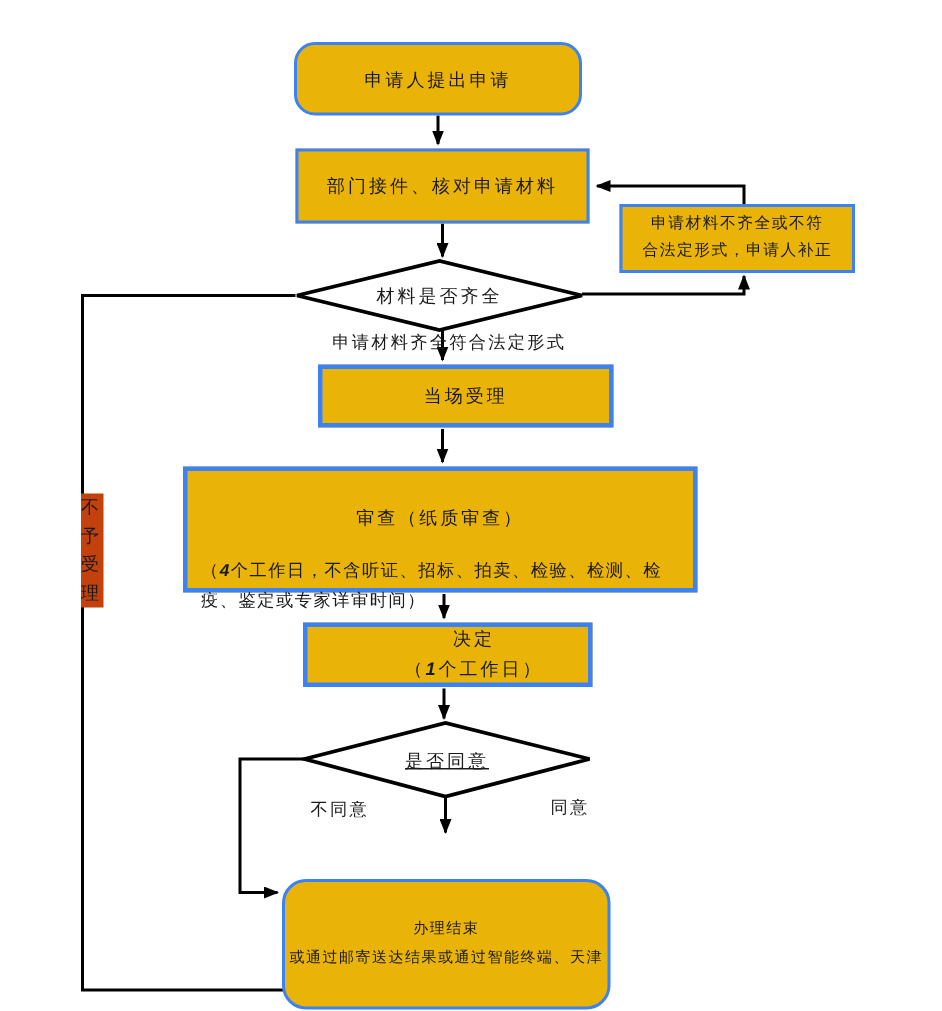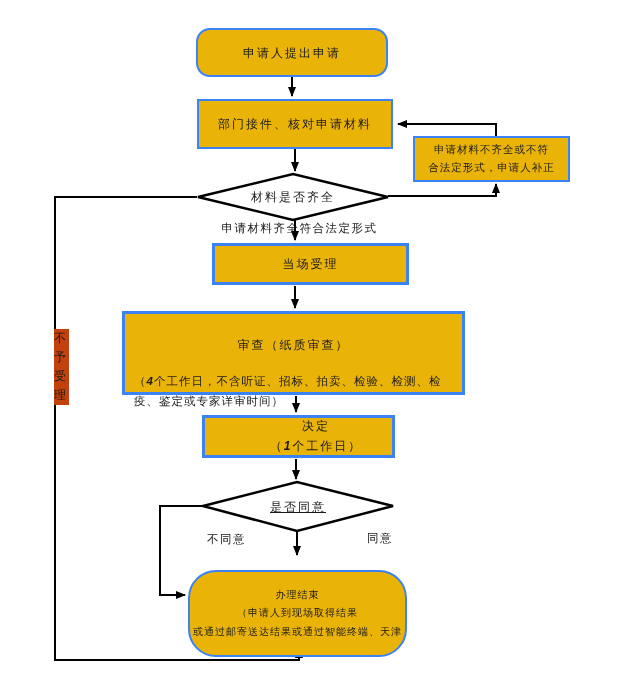--- a/index.html
+++ b/index.html
@@ -101,21 +101,20 @@
   <div class="node thick" id="decision-box" style="left:202px;top:415px;width:193px;height:43px;padding-left:35px;">
     <div>决定</div>
     <div><span>（</span><span class="em-num">1</span><span>个工作日）</span></div>
   </div>
 
   <div class="diamond-text" style="left:203px;top:499px;width:190px;text-decoration:underline;">是否同意</div>
 
   <div class="lbl" style="left:207px;top:532px;">不同意</div>
   <div class="lbl" style="left:367px;top:531px;">同意</div>
 
-  <div class="node" id="finish-box" style="left:188px;top:570px;width:219px;height:87px;border-radius:28px;">
+  <div class="node" id="finish-box" style="left:188px;top:586px;width:219px;height:87px;">
     <div>办理结束</div>
-    <div>（申请人到现场取得结果</div>
     <div>或通过邮寄送达结果或通过智能终端、天津</div>
   </div>
 
   <div id="reject-label">不予受理</div>
 
 </div>
 
 </body></html>

